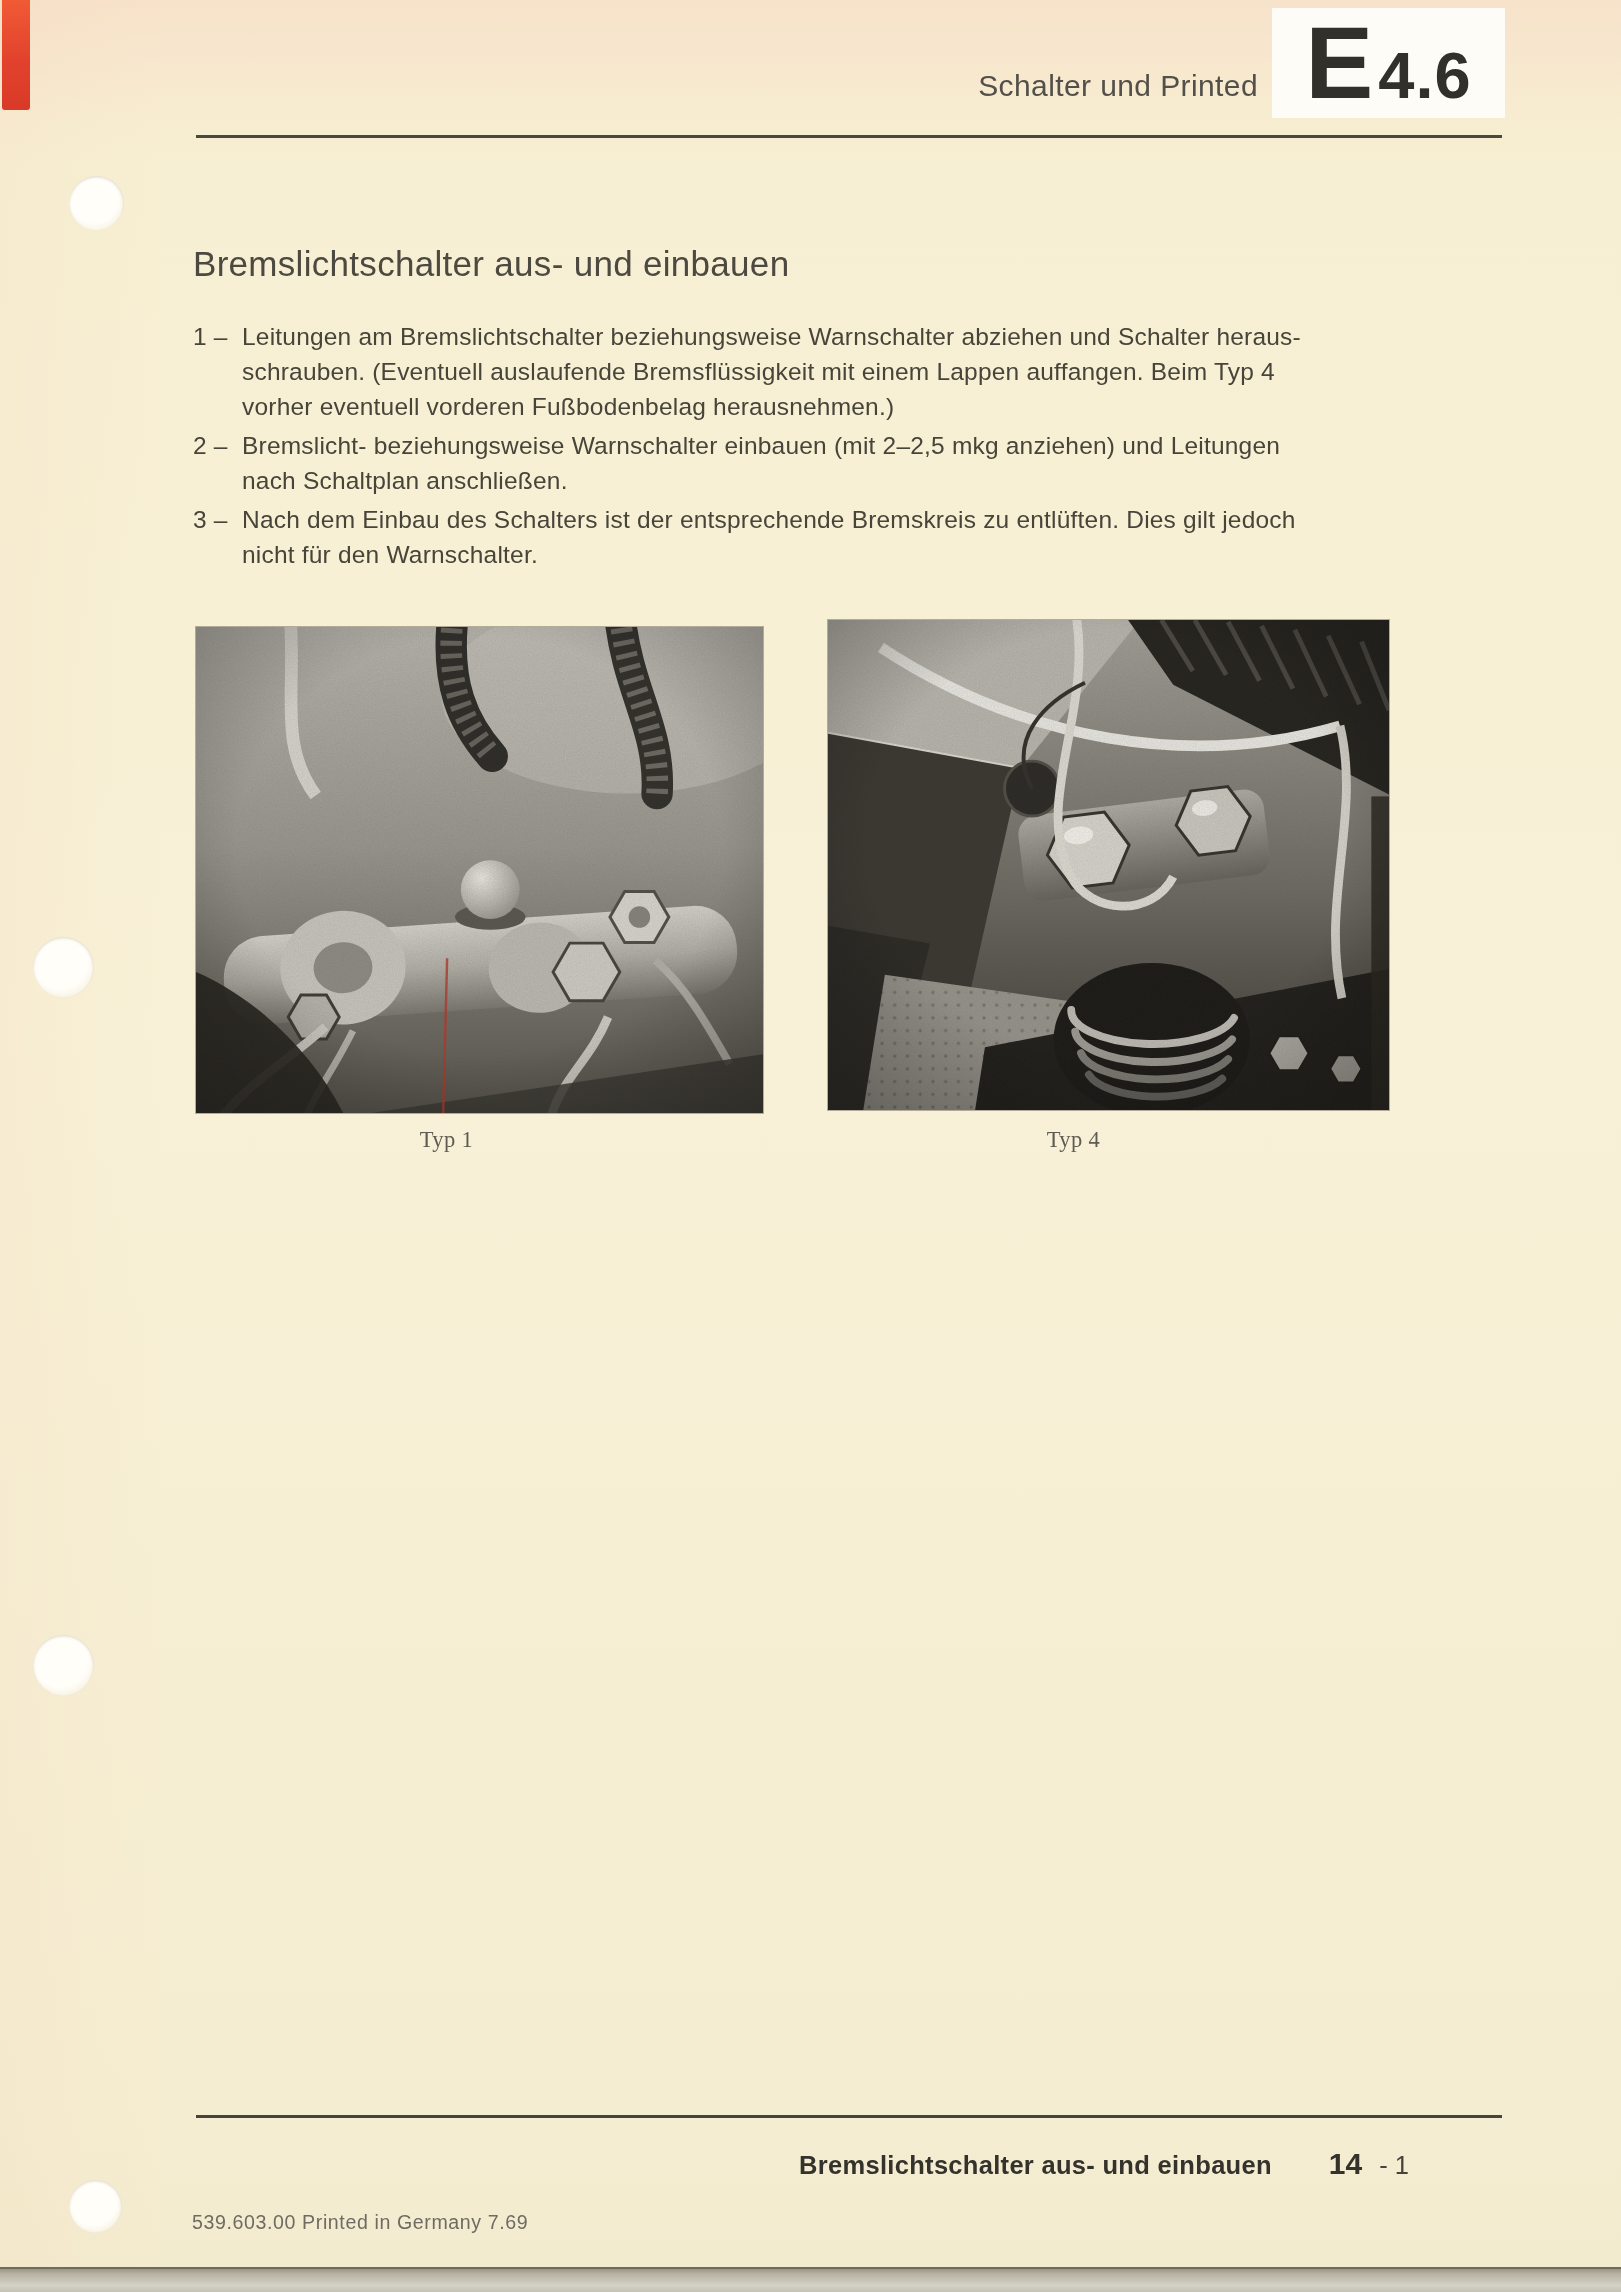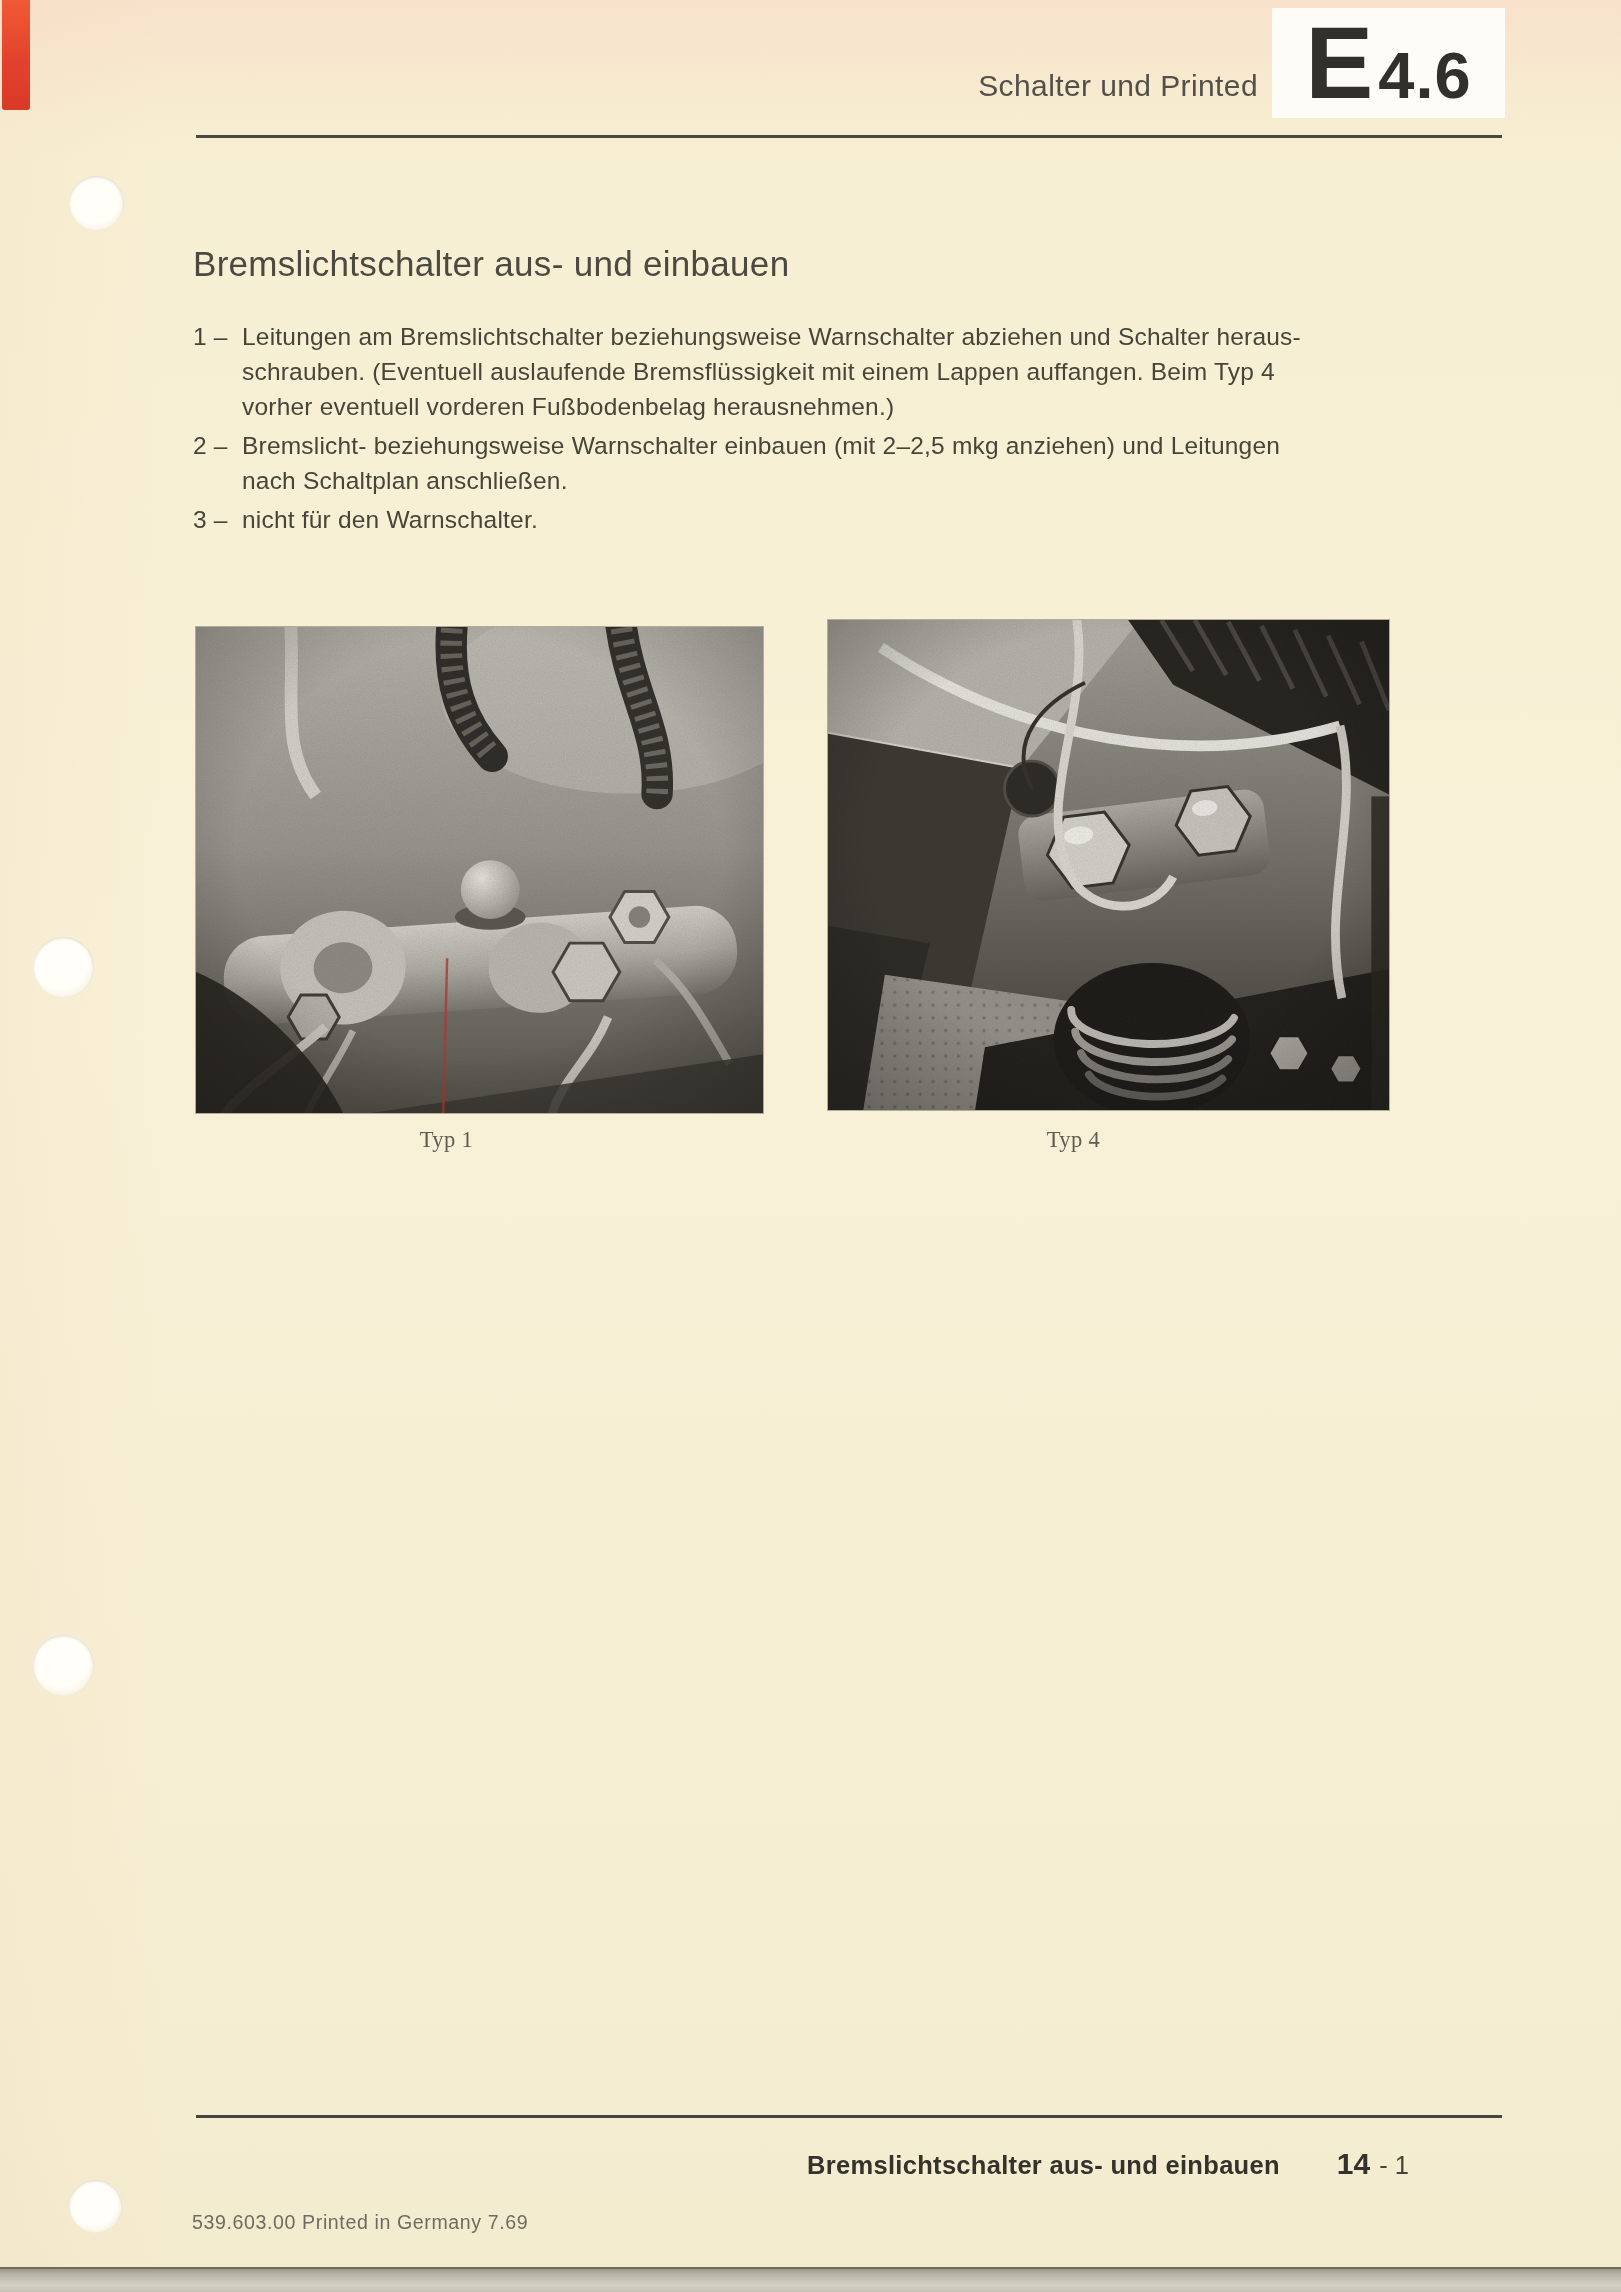--- a/index.html
+++ b/index.html
@@ -99,21 +99,21 @@
     position:absolute;left:196px;top:2115px;width:1306px;height:2.9px;
     background:#47443f;
   }
   .footer-line{
     position:absolute;top:2147px;right:212px;
     display:flex;align-items:baseline;gap:57px;white-space:nowrap;
   }
   .footer-chapter{
     font-size:25.5px;font-weight:bold;color:#34322c;letter-spacing:0.3px;
   }
-  .footer-page{display:flex;align-items:baseline;gap:9px;color:#34322c;}
+  .footer-page{display:flex;align-items:baseline;gap:17px;color:#34322c;}
   .footer-page-bold{font-size:30px;font-weight:bold;}
   .footer-page-rest{font-size:25.5px;font-weight:400;color:#45423a;}
 
   .imprint{
     position:absolute;left:192px;top:2211px;
     font-size:19.6px;color:#6f6b62;letter-spacing:0.6px;white-space:nowrap;
   }
 
   .bottom-strip{
     position:absolute;left:0;top:2267px;width:100%;height:25.5px;
@@ -156,20 +156,21 @@
     <div class="step">
       <span class="step-label">2 –</span>
       <span class="step-text">
         <span class="line">Bremslicht- beziehungsweise Warnschalter einbauen (mit 2–2,5 mkg anziehen) und Leitungen</span>
         <span class="line">nach Schaltplan anschließen.</span>
       </span>
     </div>
     <div class="step">
       <span class="step-label">3 –</span>
       <span class="step-text">
+        <span class="line">Nach dem Einbau des Schalters ist der entsprechende Bremskreis zu entlüften. Dies gilt jedoch</span>
         <span class="line">nicht für den Warnschalter.</span>
       </span>
     </div>
   </div>
 
   <div class="figure-img fig1">
     <svg viewBox="0 0 578 496" preserveAspectRatio="none" role="img">
       <defs>
         <linearGradient id="p1bg" x1="0" y1="0" x2="0" y2="1">
           <stop offset="0" stop-color="#b7b4ac"></stop>

